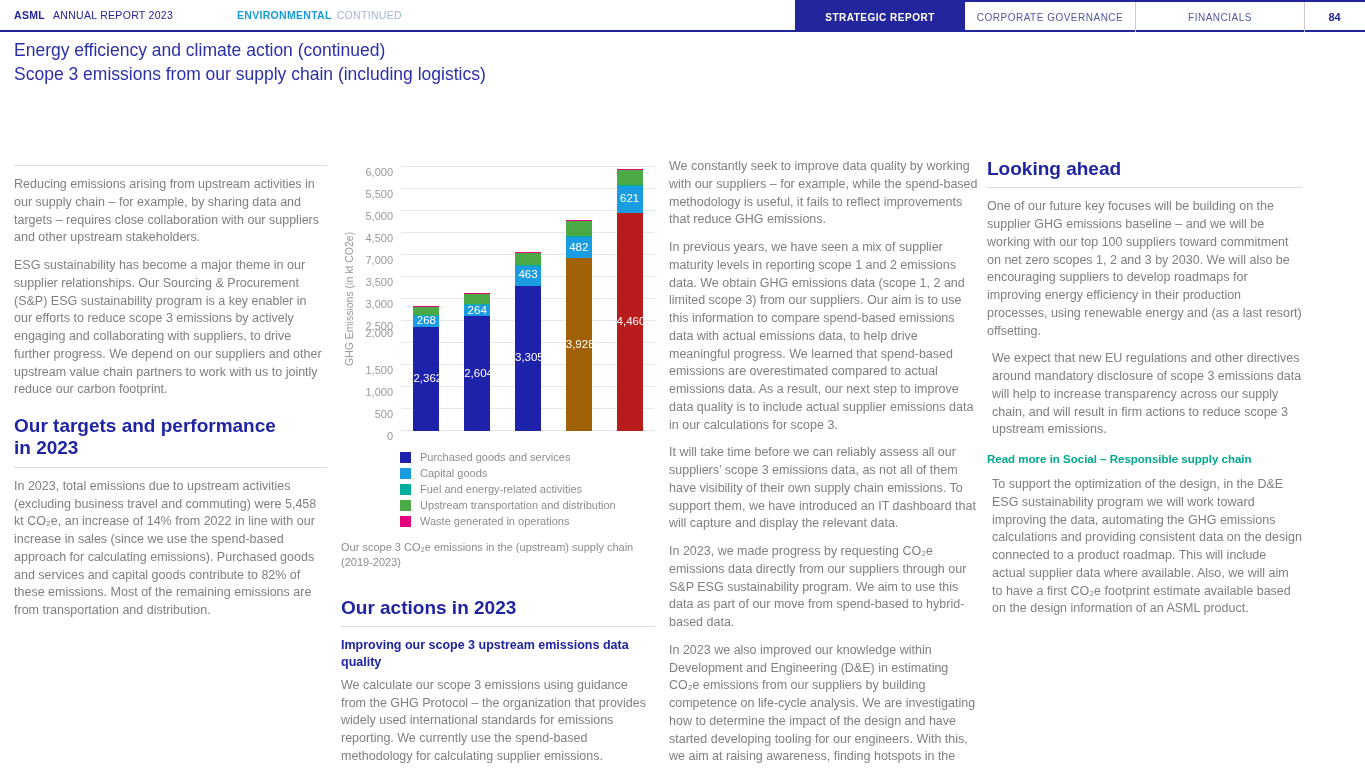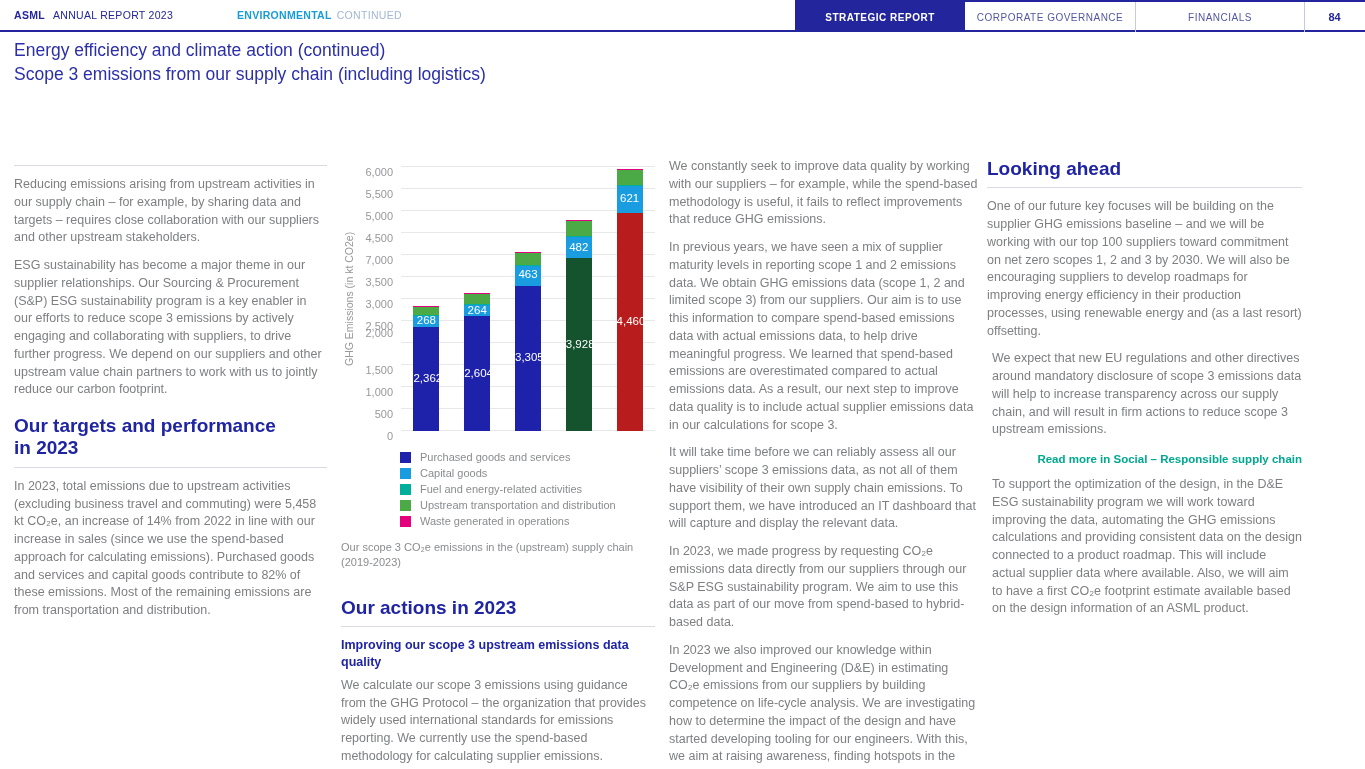--- a/index.html
+++ b/index.html
@@ -31,21 +31,21 @@
   .col1 { left:14px;  width:313px; }
   .col2 { left:341px; width:314px; }
   .col3 { left:669px; width:313px; }
   .col4 { left:987px; width:315px; }
   .h2 { font-size:19px; font-weight:700; color:#1f24a3; line-height:1.18; white-space:pre-line; }
   .rule { border:none; border-top:1px solid #d9dbe3; margin:7px 0 10px 0; }
   .body-p { font-size:12.5px; line-height:1.42; color:#7d7f82; margin:0 0 10px 0; }
   .subhead { font-size:12.5px; font-weight:700; color:#1f24a3; line-height:1.35; margin:2px 0 6px 0; }
   .section-gap { margin-top:16px; }
   .indent-list p { padding-left:5px; }
-  .read-more { display:block; font-size:11.5px; font-weight:700; color:#00a88f; text-decoration:none; margin:14px 0 11px 0;text-align:right; }
+  .read-more { display:block; font-size:11.5px; font-weight:700; color:#00a88f; text-decoration:none; margin:14px 0 11px 0; }
   
   .chart-block { margin-top:3px; }
   .chart-area { display:flex; align-items:stretch; height:276px; }
   .ylabel { width:16px; display:flex; align-items:center; justify-content:center;
             writing-mode:vertical-rl; transform:rotate(180deg);
             font-size:10.5px; color:#97989b; }
   .yaxis { position:relative; width:44px; }
   .plot  { position:relative; flex:1; height:264px; margin-top:6px; display:flex; align-items:flex-end; justify-content:space-around; }
   .tick { position:absolute; right:8px; font-size:11px; color:#97989b; }
   .gridline { position:absolute; left:0; right:0; height:1px; background:#e8e8ea; }
@@ -162,21 +162,21 @@
                 <span class="seg-label">3,305</span>
               </div>
               <div class="seg" style="height: 20.372px; background: rgb(25, 156, 224);">
                 <span class="seg-label">463</span>
               </div>
               <div class="seg" style="height: 0.528px; background: rgb(0, 175, 155);"></div>
               <div class="seg" style="height: 12.54px; background: rgb(76, 170, 70);"></div>
               <div class="seg" style="height: 0.22px; background: rgb(229, 1, 126);"></div>
             </div>
             <div class="bar">
-              <div class="seg" style="height: 172.832px; background: #14532d;">
+              <div class="seg" style="height: 172.832px; background: #a16207;">
                 <span class="seg-label">3,928</span>
               </div>
               <div class="seg" style="height: 21.208px; background: rgb(25, 156, 224);">
                 <span class="seg-label">482</span>
               </div>
               <div class="seg" style="height: 0.528px; background: rgb(0, 175, 155);"></div>
               <div class="seg" style="height: 16.06px; background: rgb(76, 170, 70);"></div>
               <div class="seg" style="height: 0.22px; background: rgb(229, 1, 126);"></div>
             </div>
             <div class="bar">

